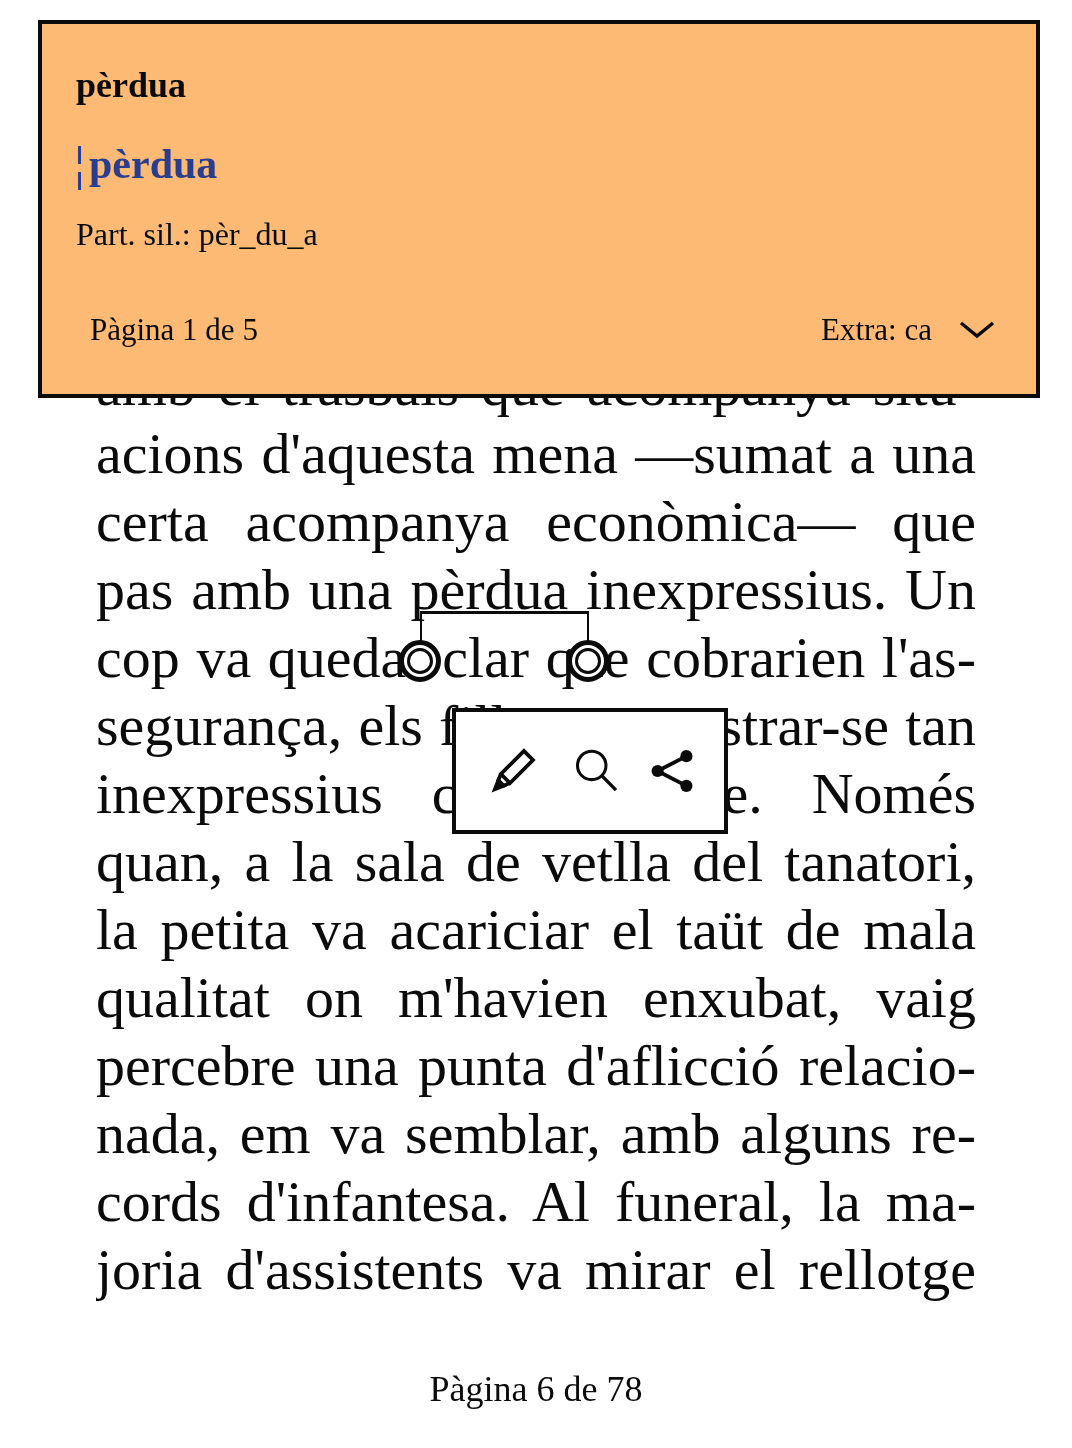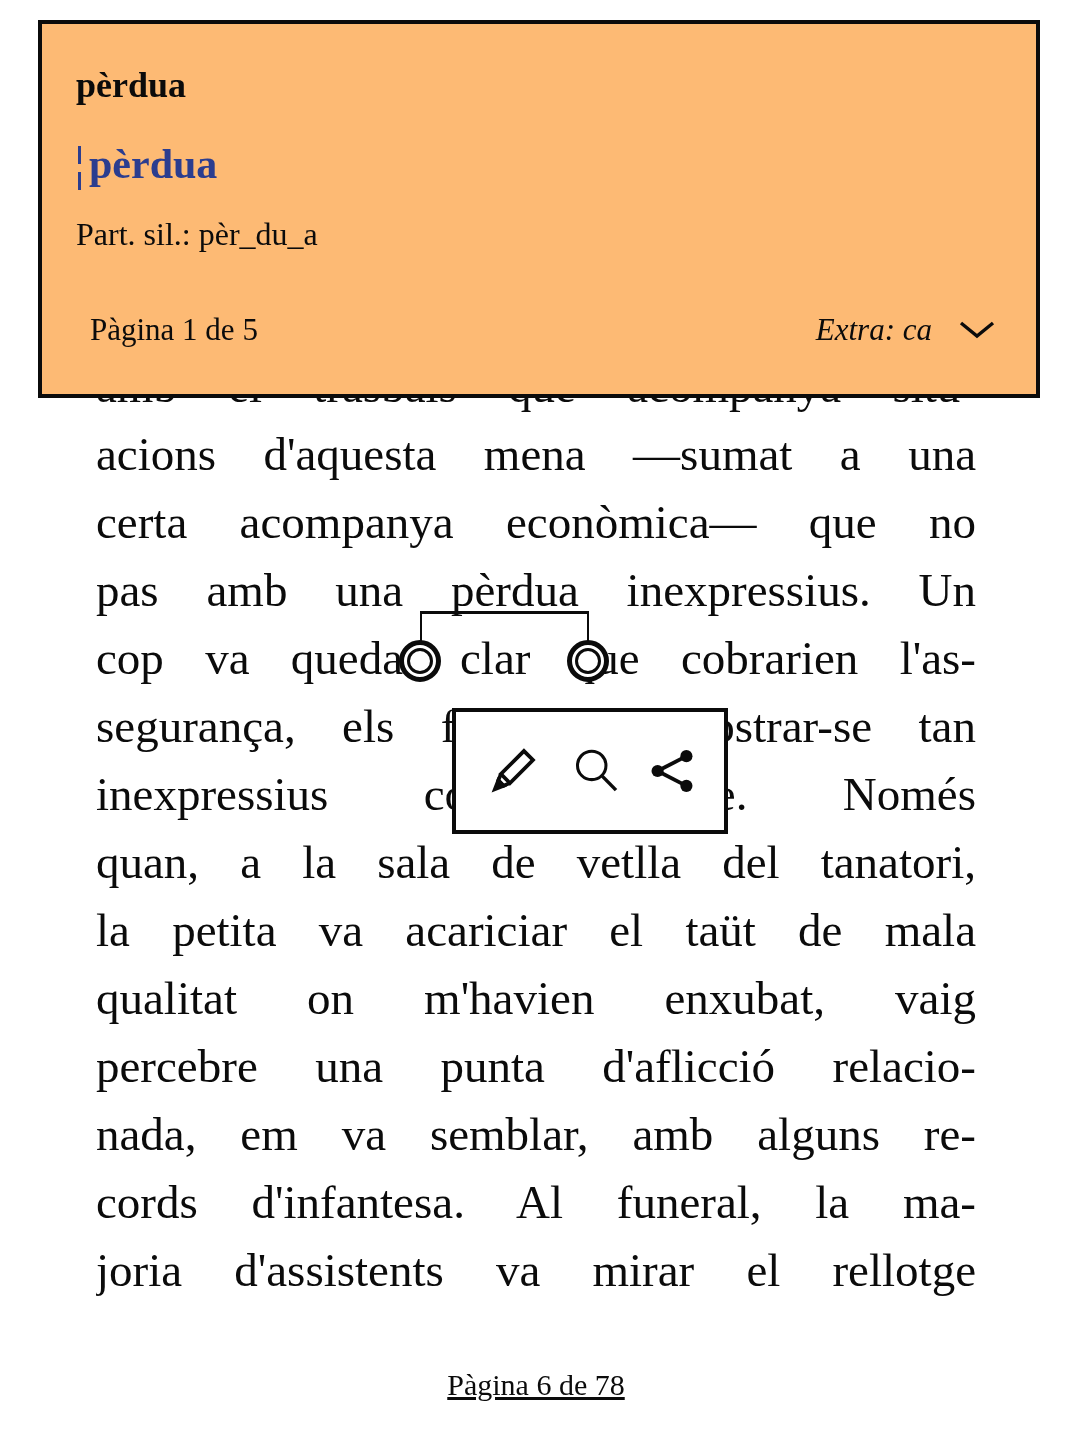--- a/index.html
+++ b/index.html
@@ -6,21 +6,21 @@
   #page{
     position:relative;width:1072px;height:1448px;background:#ffffff;
     font-family:"Liberation Serif", serif;color:#0b0b0b;overflow:hidden;
   }
 
   
   #book-text{
     position:absolute;left:96px;top:352px;width:880px;z-index:1;
   }
   .book-line{
-    height:68px;line-height:68px;font-size:47px;overflow:hidden;
+    height:68px;line-height:68px;font-size:58px;overflow:hidden;
     text-align:justify;text-align-last:justify;text-justify:inter-word;
     white-space:normal;
   }
 
   
   .sel{position:absolute;background:#0b0b0b;z-index:2;}
   #sel-underline{left:421px;top:611px;width:167px;height:3px;}
   #sel-leg-left{left:420px;top:611px;width:2px;height:30px;}
   #sel-leg-right{left:587px;top:611px;width:2px;height:30px;}
   .handle-outer{
@@ -64,26 +64,26 @@
     position:absolute;left:34px;top:192px;font-size:32px;
   }
   #dict-bottom-row{
     position:absolute;left:0;right:0;top:288px;
     display:flex;justify-content:space-between;align-items:center;
     padding:0 40px 0 48px;font-size:31px;
   }
   #dict-extra{
     display:flex;align-items:center;gap:26px;cursor:pointer;
   }
-  #dict-extra-label{font-style:italic;}
+  #dict-extra-label{}
 
   
   #page-footer{
     position:absolute;left:0;top:1368px;width:100%;text-align:center;
-    font-size:30px;z-index:1;text-decoration:underline;
+    font-size:36px;z-index:1;
   }
 </style>
 </head>
 <body>
 
 <div id="page">
 
   <div id="book-text">
     <div class="book-line">amb el trasbals que acompanya situ-</div>
     <div class="book-line">acions d'aquesta mena —sumat a una</div>

